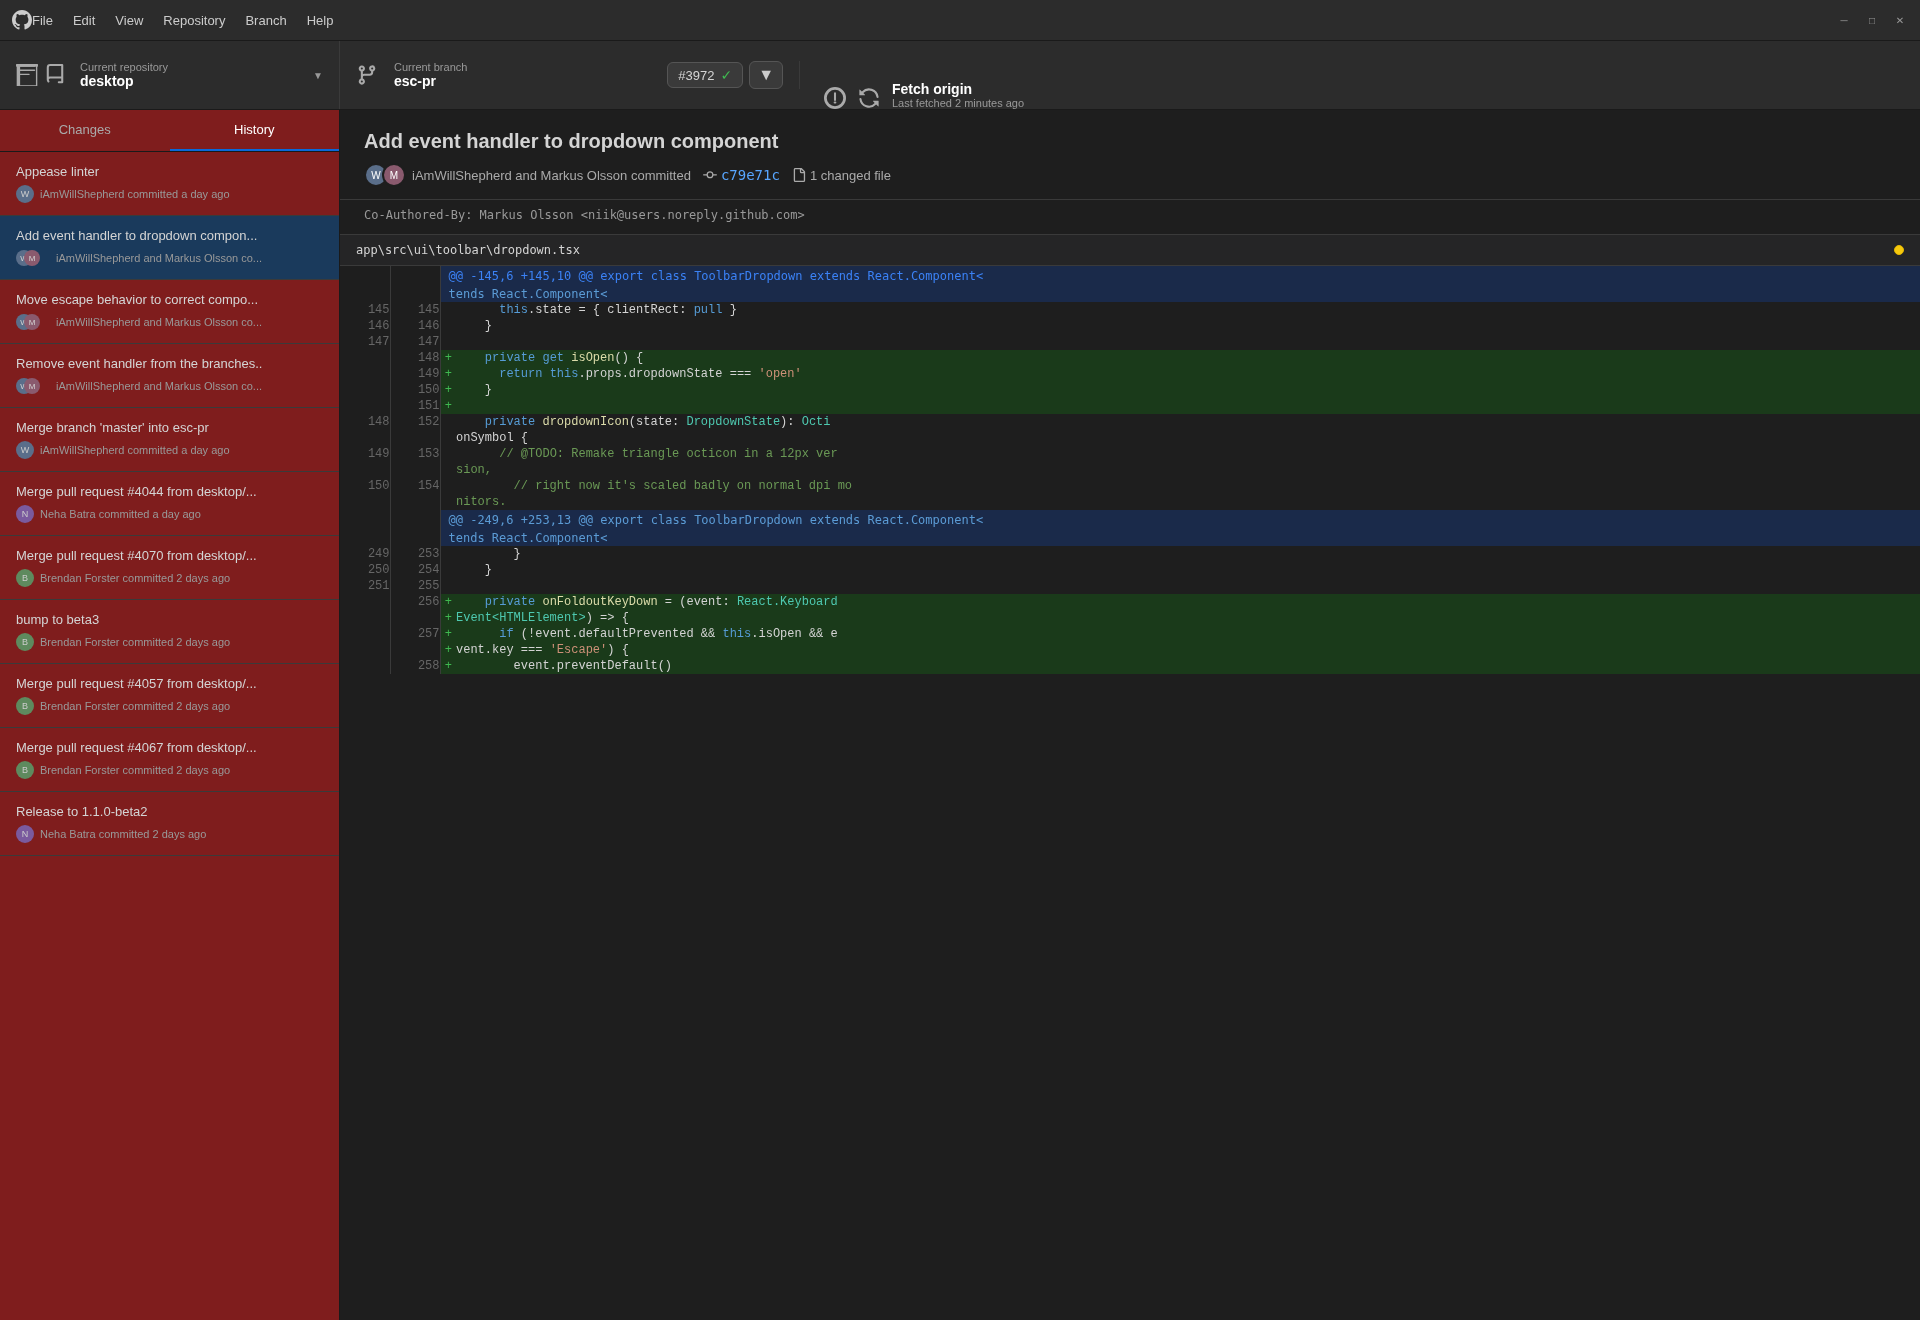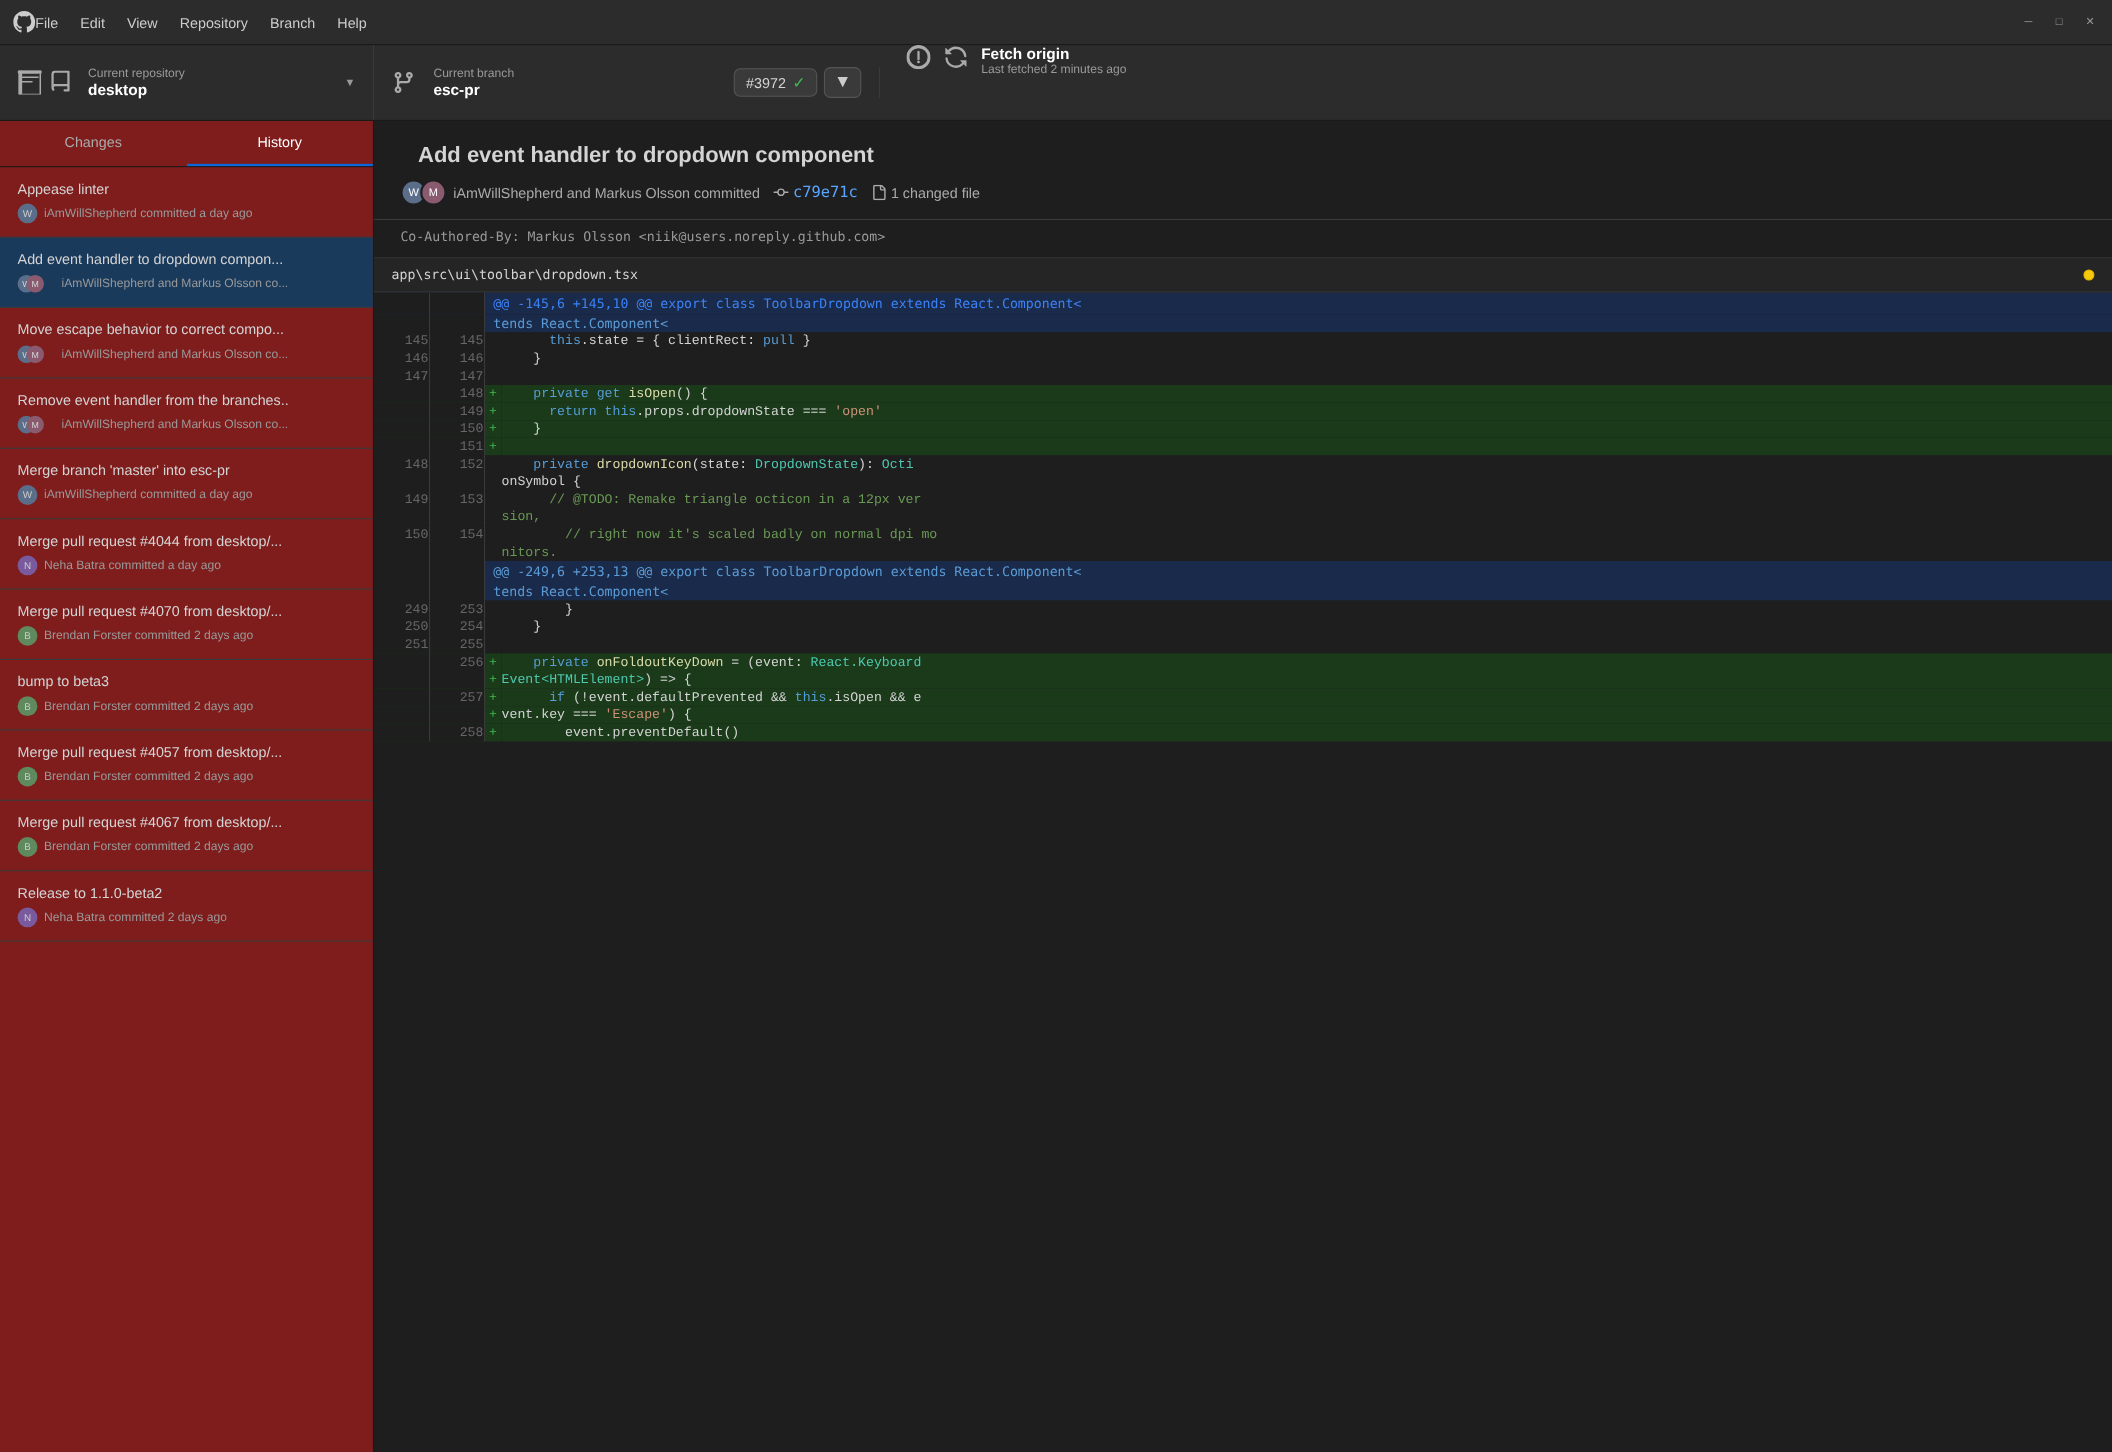--- a/index.html
+++ b/index.html
@@ -98,21 +98,21 @@
       border-radius: 6px;
       padding: 4px 8px;
       color: #ccc;
       cursor: pointer;
       margin-left: 2px;
     }
 
     .fetch-section {
       flex: 1;
       display: flex;
-      align-items: flex-start;
+      align-items: flex-end;
       gap: 12px;
       padding: 0 24px;
       cursor: pointer;
       height: 100%;
     }
     .fetch-text .fetch-title { font-size: 14px; color: #fff; font-weight: 600; }
     .fetch-text .fetch-sub { font-size: 11px; color: #999; }
 
     
     #main {
@@ -221,21 +221,20 @@
     .commit-header {
       padding: 20px 24px 12px;
       border-bottom: 1px solid #3a3a3a;
     }
 
     .commit-header-title {
       font-size: 20px;
       font-weight: 600;
       color: #d4d4d4;
       margin-bottom: 10px;
-      margin-left: 16px;
     }
 
     .commit-header-meta {
       display: flex;
       align-items: center;
       gap: 12px;
       flex-wrap: wrap;
     }
 
     .author-avatars {

